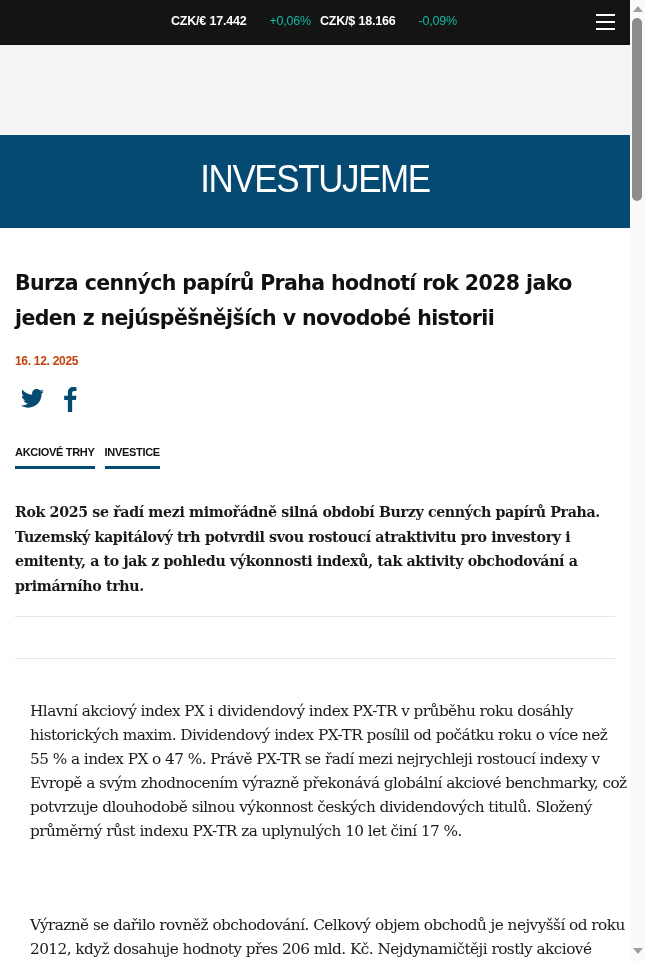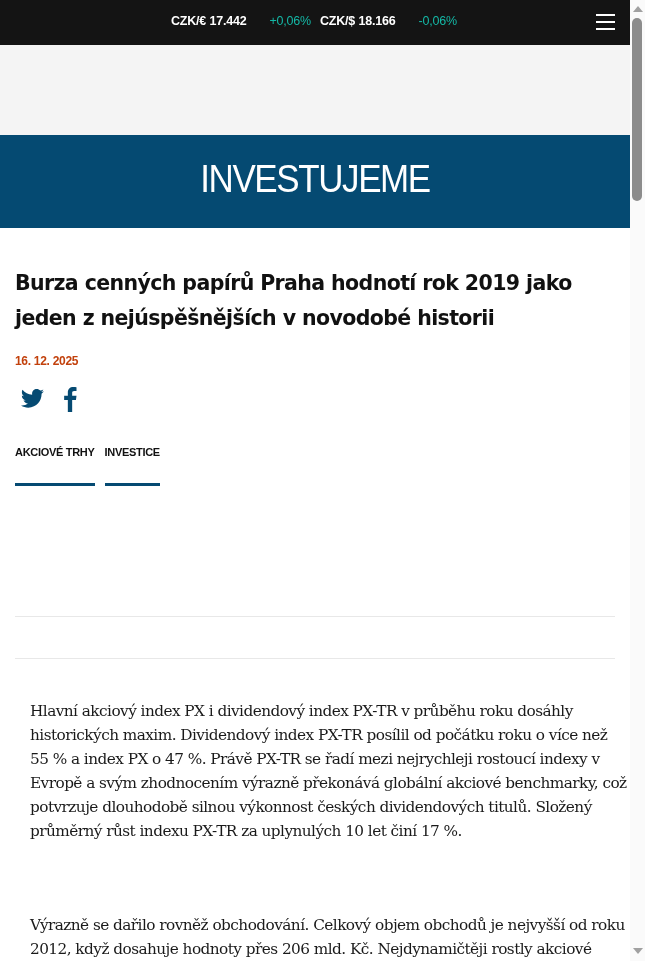--- a/index.html
+++ b/index.html
@@ -29,21 +29,21 @@
 
     
     .title { position: absolute; left: 15px; top: 266px; width: 570px; font-family: "DejaVu Sans", sans-serif; font-size: 20.5px; line-height: 35px; color: #111; letter-spacing: -0.6px; }
     .date { position: absolute; left: 15px; top: 354px; font-family: "Liberation Sans", sans-serif; font-size: 12px; color: #c2410c; letter-spacing: -0.3px; font-weight: bold; }
 
     .share { position: absolute; top: 386px; height: 26px; cursor: pointer; }
     .share-tw { left: 20px; width: 25px; }
     .share-fb { left: 62px; width: 16px; }
 
     .tags { position: absolute; left: 15px; top: 446px; display: flex; gap: 10px; }
-    .tag { font-family: "Liberation Sans", sans-serif; font-weight: bold; font-size: 11px; color: #111; padding-bottom: 25px; border-bottom: 3px solid #054a72; letter-spacing: -0.3px; cursor: pointer; white-space: nowrap; }
+    .tag { font-family: "Liberation Sans", sans-serif; font-weight: bold; font-size: 11px; color: #111; padding-bottom: 8px; border-bottom: 3px solid #054a72; letter-spacing: -0.3px; cursor: pointer; white-space: nowrap; }
 
     .perex { position: absolute; left: 15px; top: 500px; width: 600px; font-family: "DejaVu Serif", serif; font-weight: bold; font-size: 14.2px; line-height: 24.5px; color: #1a1a1a; letter-spacing: -0.35px; }
 
     .divider { position: absolute; left: 15px; width: 600px; height: 1px; background: #e8e8e8; }
     .divider-1 { top: 616px; }
     .divider-2 { top: 658px; }
 
     .body-text { position: absolute; left: 15px; width: 600px; font-family: "DejaVu Serif", serif; font-size: 15.3px; line-height: 24px; color: #1a1a1a; letter-spacing: -0.55px; margin-left: 15px; }
     .para-1 { top: 699px; }
     .para-2 { top: 913px; }
@@ -56,49 +56,50 @@
   </style>
 </head>
 <body>
 
 <div class="page">
   <div class="topbar">
     <div class="ticker ticker-eur">
       <span>CZK/€ 17.442</span><span class="chg">+0,06%</span>
     </div>
     <div class="ticker ticker-usd">
-      <span>CZK/$ 18.166</span><span class="chg">-0,06%</span>
+      <span>CZK/$ 18.166</span><span class="chg">-0,09%</span>
     </div>
     <div class="menu-btn">
       <span></span>
         <span></span>
         <span></span>
     </div>
   </div>
 
   <div class="ad-space"></div>
 
   <div class="banner"></div>
   <div class="brand">INVESTUJEME</div>
 
-  <h1 class="title">Burza cenných papírů Praha hodnotí rok 2019 jako jeden z nejúspěšnějších v novodobé historii</h1>
+  <h1 class="title">Burza cenných papírů Praha hodnotí rok 2028 jako jeden z nejúspěšnějších v novodobé historii</h1>
   <div class="date">16. 12. 2025</div>
 
   <svg class="share share-tw" viewBox="0 0 24 24">
     <path fill="#054a72" d="M23 4.6c-.8.4-1.7.6-2.6.7.9-.6 1.6-1.4 2-2.5-.9.5-1.9.9-2.9 1.1C18.6 3 17.4 2.4 16.1 2.4c-2.5 0-4.5 2-4.5 4.5 0 .4 0 .7.1 1C7.9 7.7 4.6 5.9 2.4 3.2c-.4.7-.6 1.4-.6 2.3 0 1.6.8 2.9 2 3.8-.7 0-1.4-.2-2-.6v.1c0 2.2 1.6 4 3.6 4.4-.4.1-.8.2-1.2.2-.3 0-.6 0-.8-.1.6 1.8 2.2 3.1 4.2 3.1-1.5 1.2-3.5 1.9-5.6 1.9H1c2 1.3 4.4 2 6.9 2 8.3 0 12.8-6.9 12.8-12.8v-.6c.9-.6 1.6-1.4 2.3-2.3z"></path>
   </svg>
   <svg class="share share-fb" viewBox="0 0 12 24">
     <path fill="#054a72" d="M8 24V13h3.5l.5-4H8V6.5C8 5.4 8.3 4.6 9.9 4.6H12V1.1C11.6 1 10.4.9 9 .9 6 .9 4 2.7 4 6v3H.6v4H4v11h4z"></path>
   </svg>
 
   <div class="tags">
     <a class="tag">AKCIOVÉ TRHY</a>
     <a class="tag">INVESTICE</a>
   </div>
 
+  <p class="perex">Rok 2025 se řadí mezi mimořádně silná období Burzy cenných papírů Praha. Tuzemský kapitálový trh potvrdil svou rostoucí atraktivitu pro investory i emitenty, a to jak z pohledu výkonnosti indexů, tak aktivity obchodování a primárního trhu.</p>
 
   <div class="divider divider-1"></div>
   <div class="divider divider-2"></div>
 
   <p class="body-text para-1">Hlavní akciový index PX i dividendový index PX-TR v průběhu roku dosáhly historických maxim. Dividendový index PX-TR posílil od počátku roku o více než 55 % a index PX o 47 %. Právě PX-TR se řadí mezi nejrychleji rostoucí indexy v Evropě a svým zhodnocením výrazně překonává globální akciové benchmarky, což potvrzuje dlouhodobě silnou výkonnost českých dividendových titulů. Složený průměrný růst indexu PX-TR za uplynulých 10 let činí 17 %.</p>
   <p class="body-text para-2">Výrazně se dařilo rovněž obchodování. Celkový objem obchodů je nejvyšší od roku 2012, když dosahuje hodnoty přes 206 mld. Kč. Nejdynamičtěji rostly akciové obchody, jejichž objem se meziročně</p>
 </div>
 
 <div class="scrollbar">
   <div class="scroll-up"></div>

